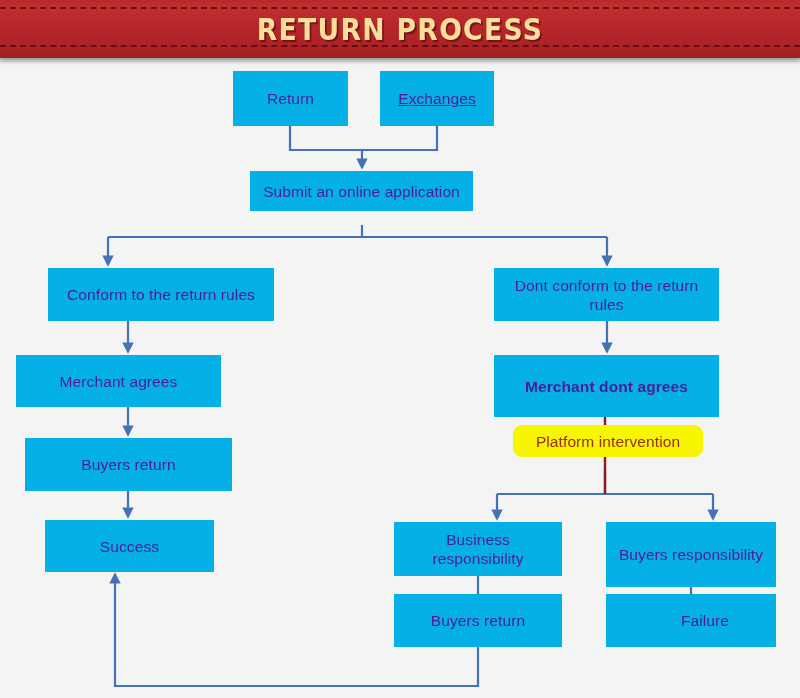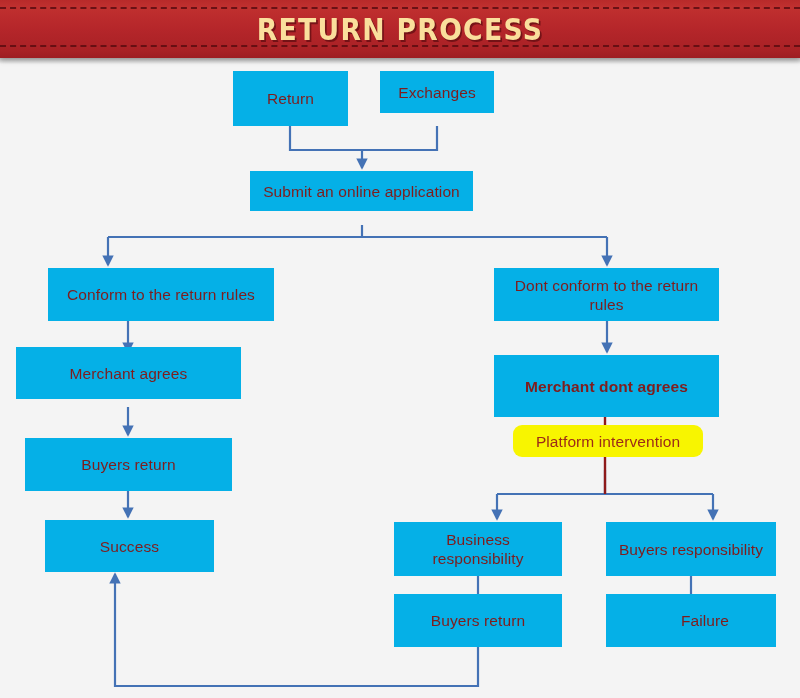--- a/index.html
+++ b/index.html
@@ -96,21 +96,21 @@
   }
 
   
   .node {
     position: absolute;
     box-sizing: border-box;
     display: flex;
     align-items: center;
     justify-content: center;
     text-align: center;
-    color: #7f1d1d;
+    color: #4c1d95;
     background: #05b0e7;
     font-size: 15.5px;
     line-height: 19px;
     padding: 2px 6px;
     letter-spacing: 0.1px;
   }
   .node.yellow {
     background: #f8f500;
     color: #9c2b17;
     border-radius: 9px;
@@ -166,37 +166,37 @@
 
       <g stroke="#8e1a1a" stroke-width="2.4" fill="none">
         <path d="M 605 351 L 605 436"></path>
       </g>
     </svg>
 
     <div class="node" style="left:233px; top:13px; width:115px; height:55px;">
       <span>Return</span>
     </div>
 
-    <div class="node" style="left:380px; top:13px; width:114px; height:42px;">
+    <div class="node" style="left:380px; top:13px; width:114px; height:55px;text-decoration:underline;">
       <span>Exchanges</span>
     </div>
 
     <div class="node" style="left:250px; top:113px; width:223px; height:40px;">
       <span>Submit an online application</span>
     </div>
 
     <div class="node" style="left:16px; top:210px; width:226px; height:53px;margin-left:32px;">
       <span>Conform to the return rules</span>
     </div>
 
     <div class="node" style="left:494px; top:210px; width:225px; height:53px;">
       <span>Dont conform to the return rules</span>
     </div>
 
-    <div class="node" style="left:16px; top:289px; width:225px; height:52px;align-items:center;">
+    <div class="node" style="left:16px; top:297px; width:205px; height:52px;align-items:center;">
       <span>Merchant agrees</span>
     </div>
 
     <div class="node" style="left:494px; top:297px; width:225px; height:62px;font-weight:bold;">
       <span>Merchant dont agrees</span>
     </div>
 
     <div class="node" style="left:25px; top:380px; width:207px; height:53px;">
       <span>Buyers return</span>
     </div>
@@ -206,21 +206,21 @@
     </div>
 
     <div class="node" style="left:45px; top:462px; width:169px; height:52px;">
       <span>Success</span>
     </div>
 
     <div class="node" style="left:394px; top:464px; width:168px; height:54px;">
       <span>Business responsibility</span>
     </div>
 
-    <div class="node" style="left:606px; top:464px; width:170px; height:54px;">
+    <div class="node" style="left:606px; top:464px; width:170px; height:65px;">
       <span>Buyers responsibility</span>
     </div>
 
     <div class="node" style="left:394px; top:536px; width:168px; height:53px;">
       <span>Buyers return</span>
     </div>
 
     <div class="node" style="left:606px; top:536px; width:170px; height:53px;padding-left:34px;">
       <span>Failure</span>
     </div>

